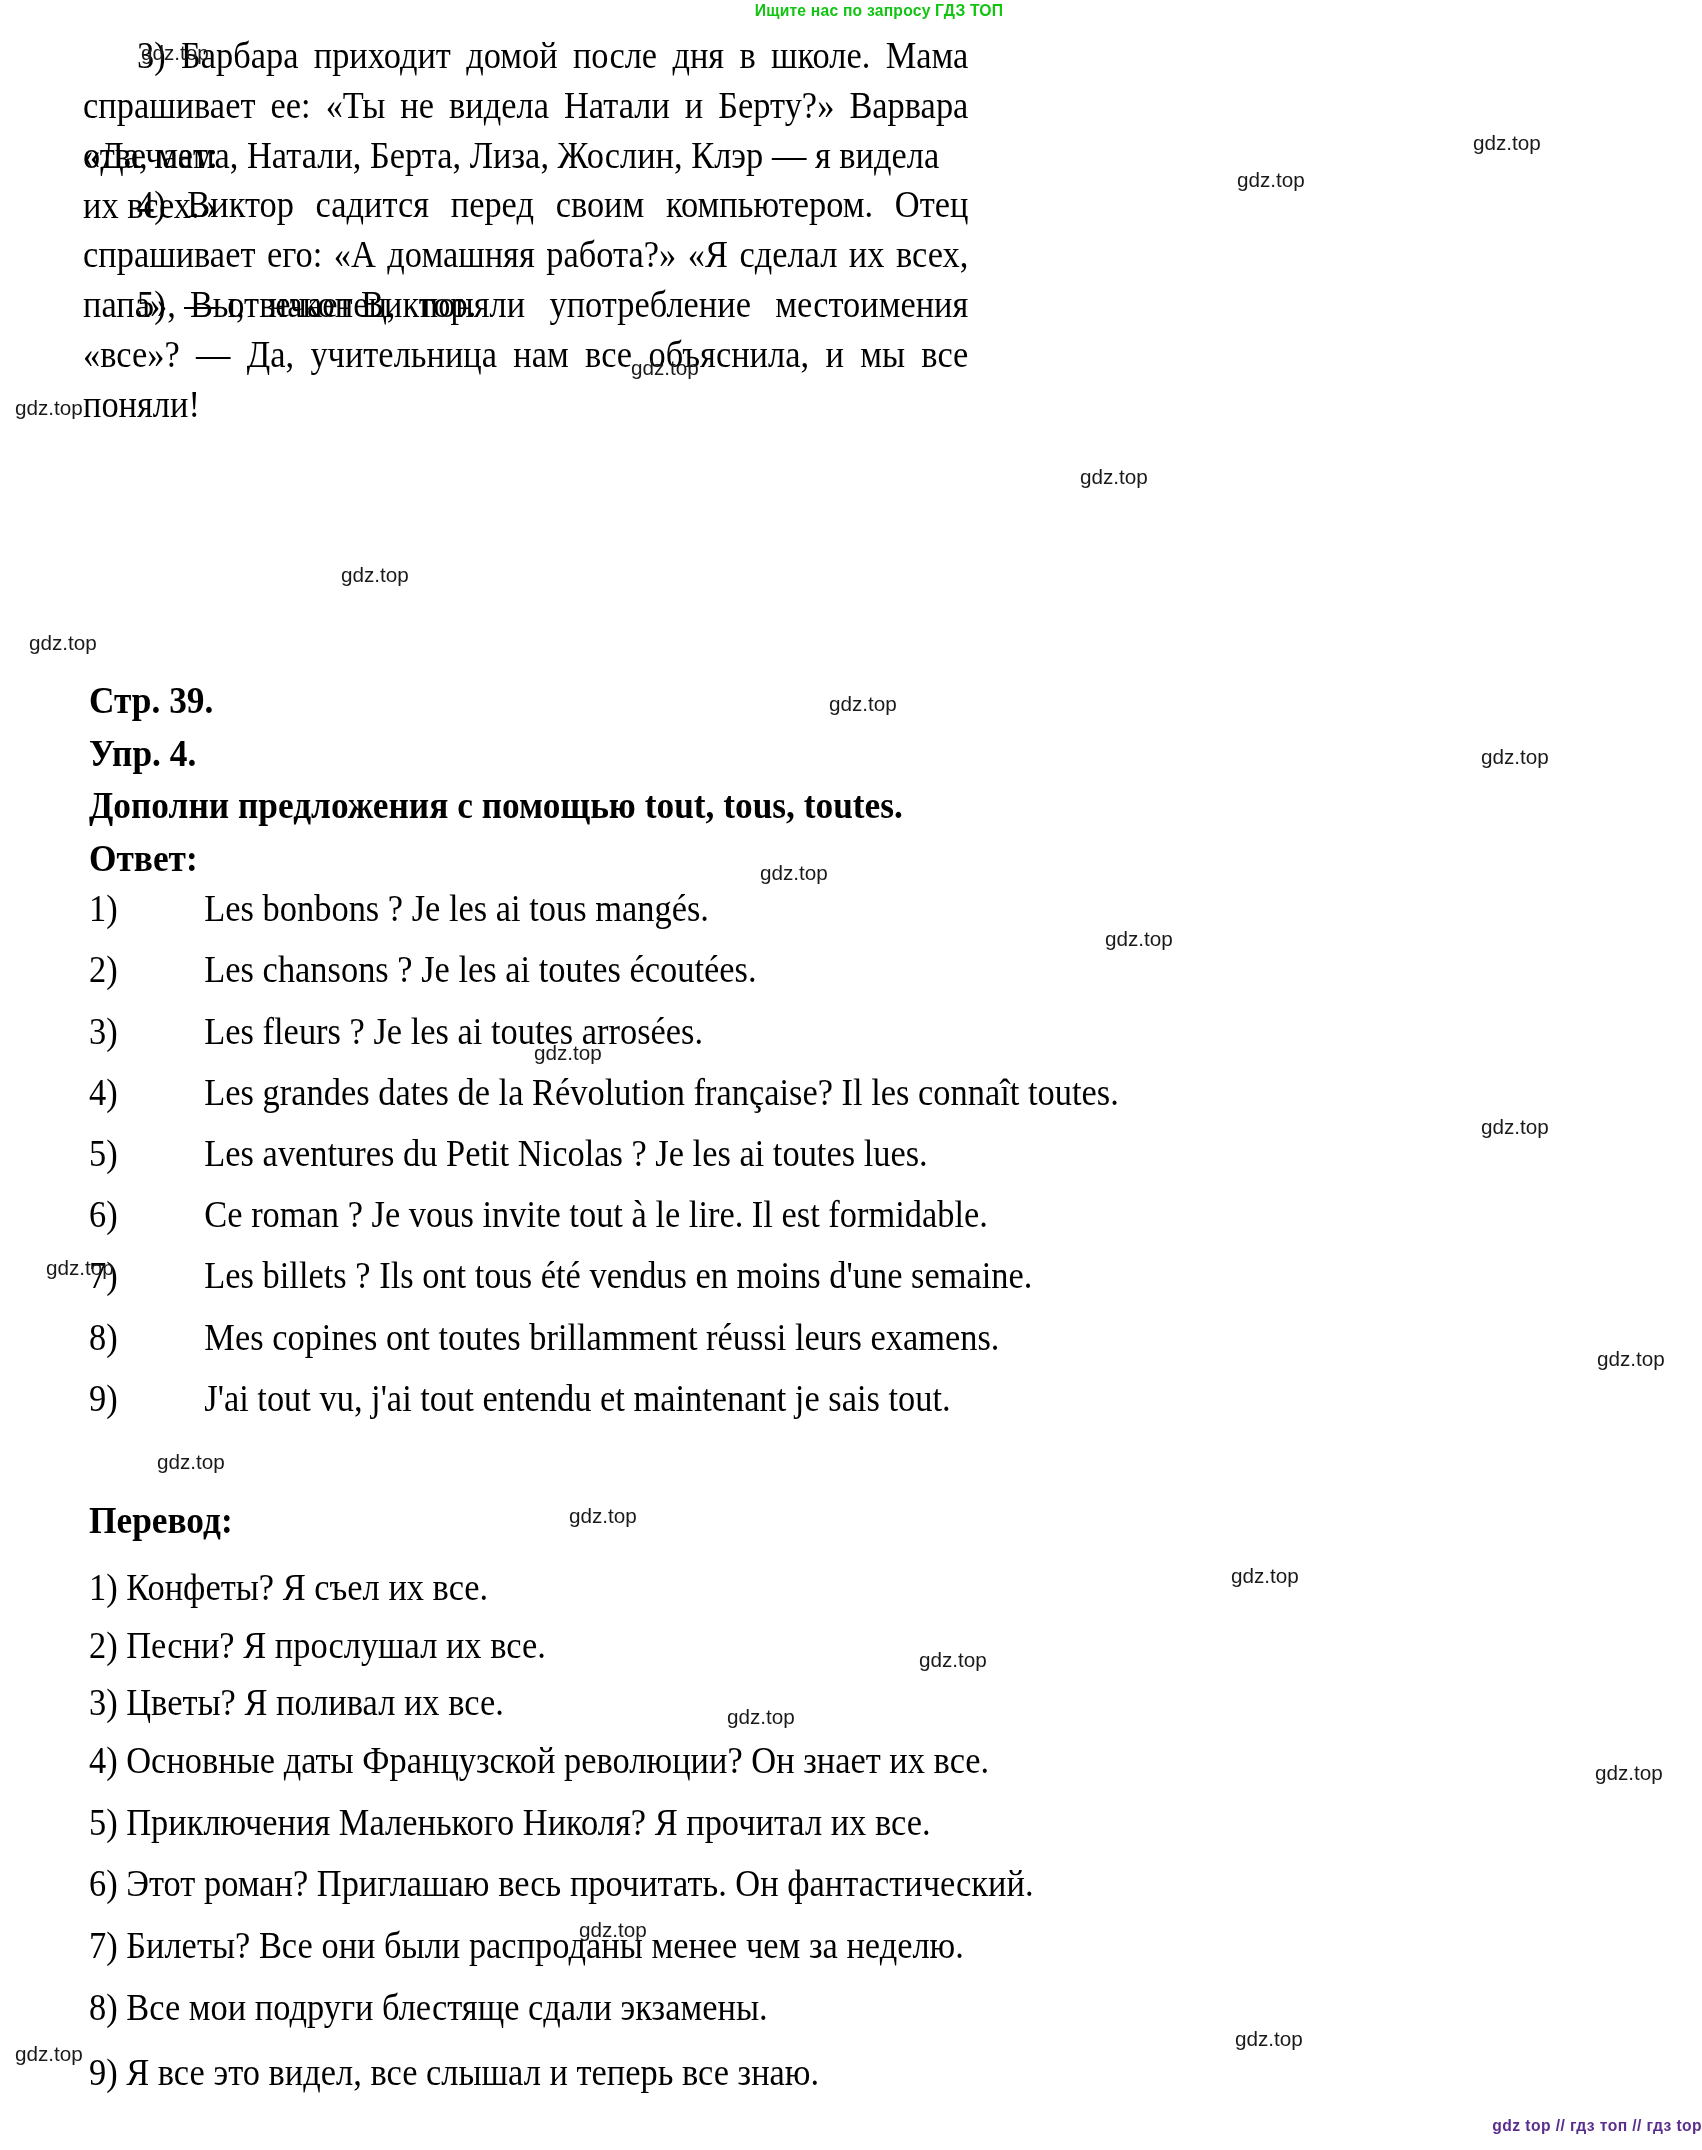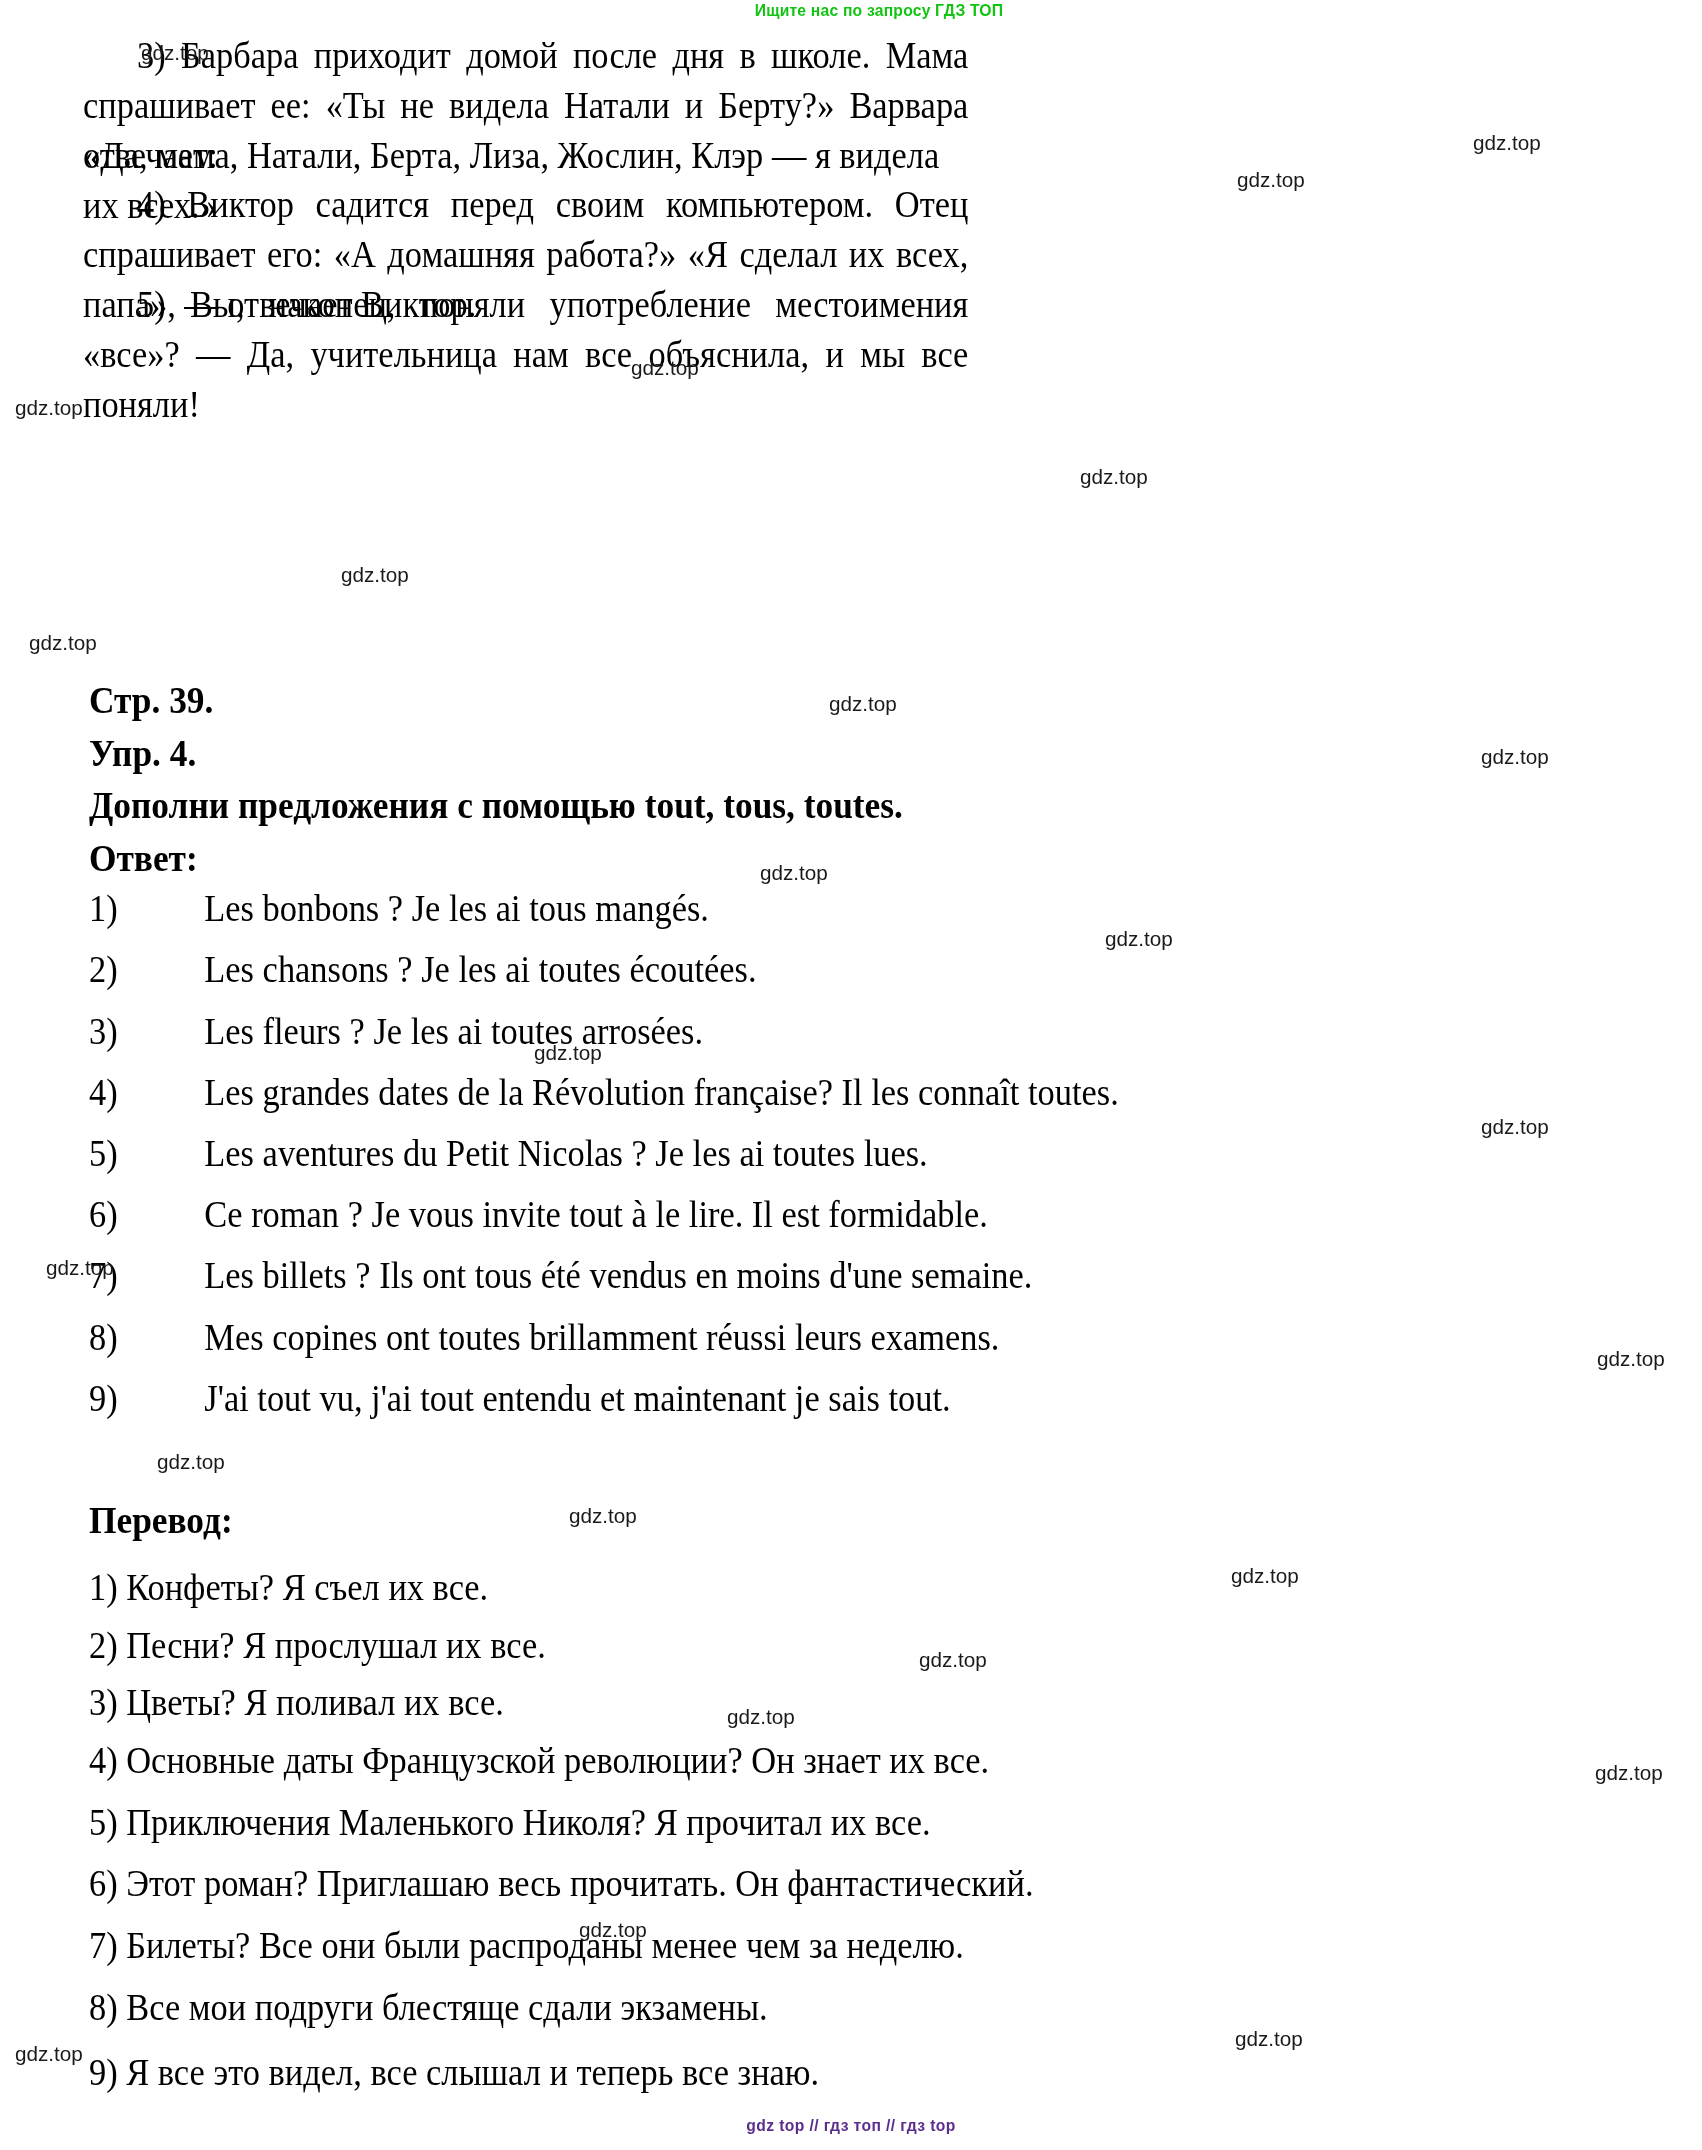--- a/index.html
+++ b/index.html
@@ -110,21 +110,21 @@
     white-space: nowrap;
     pointer-events: none;
   }
 
   
   .footer-mark {
     position: absolute;
     left: 0;
     top: 2117px;
     width: 1702px;
-    text-align: center;
+    text-align: right;
     font-family: "Liberation Sans", "DejaVu Sans", sans-serif;
     font-size: 15.7px;
     font-weight: 700;
     color: #5b2d8e;
     letter-spacing: 0.4px;
   }
 </style>
 </head>
 <body>
 

